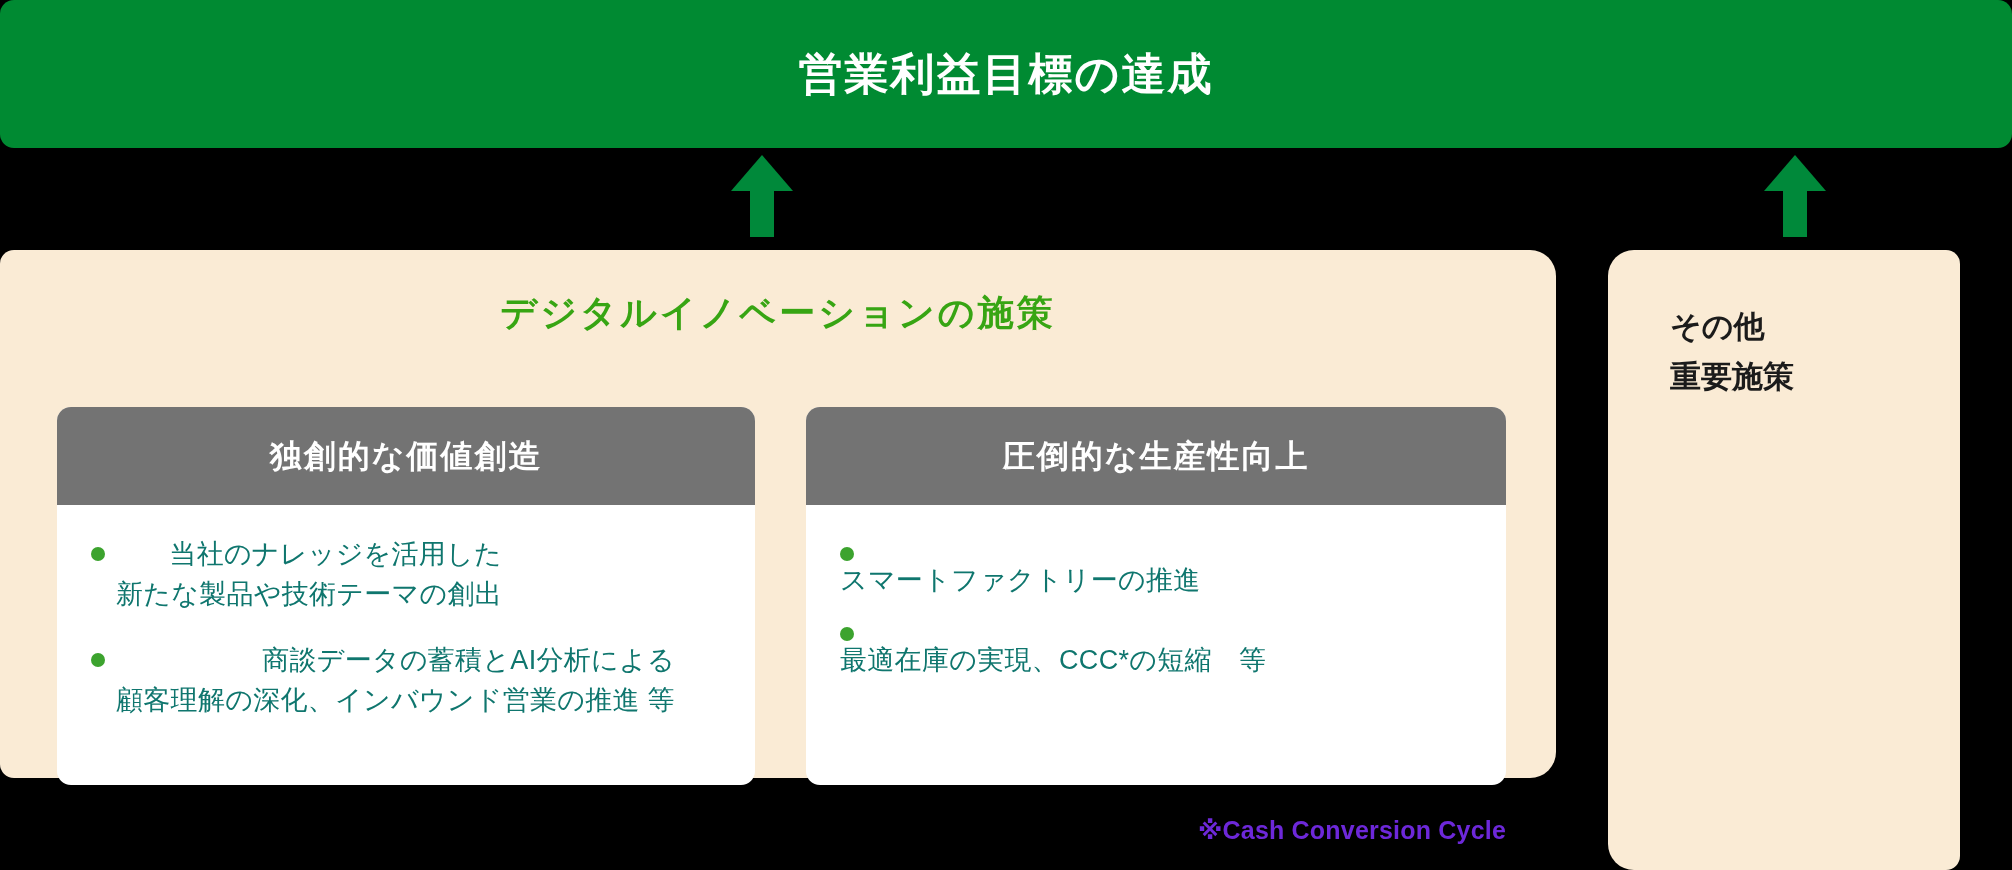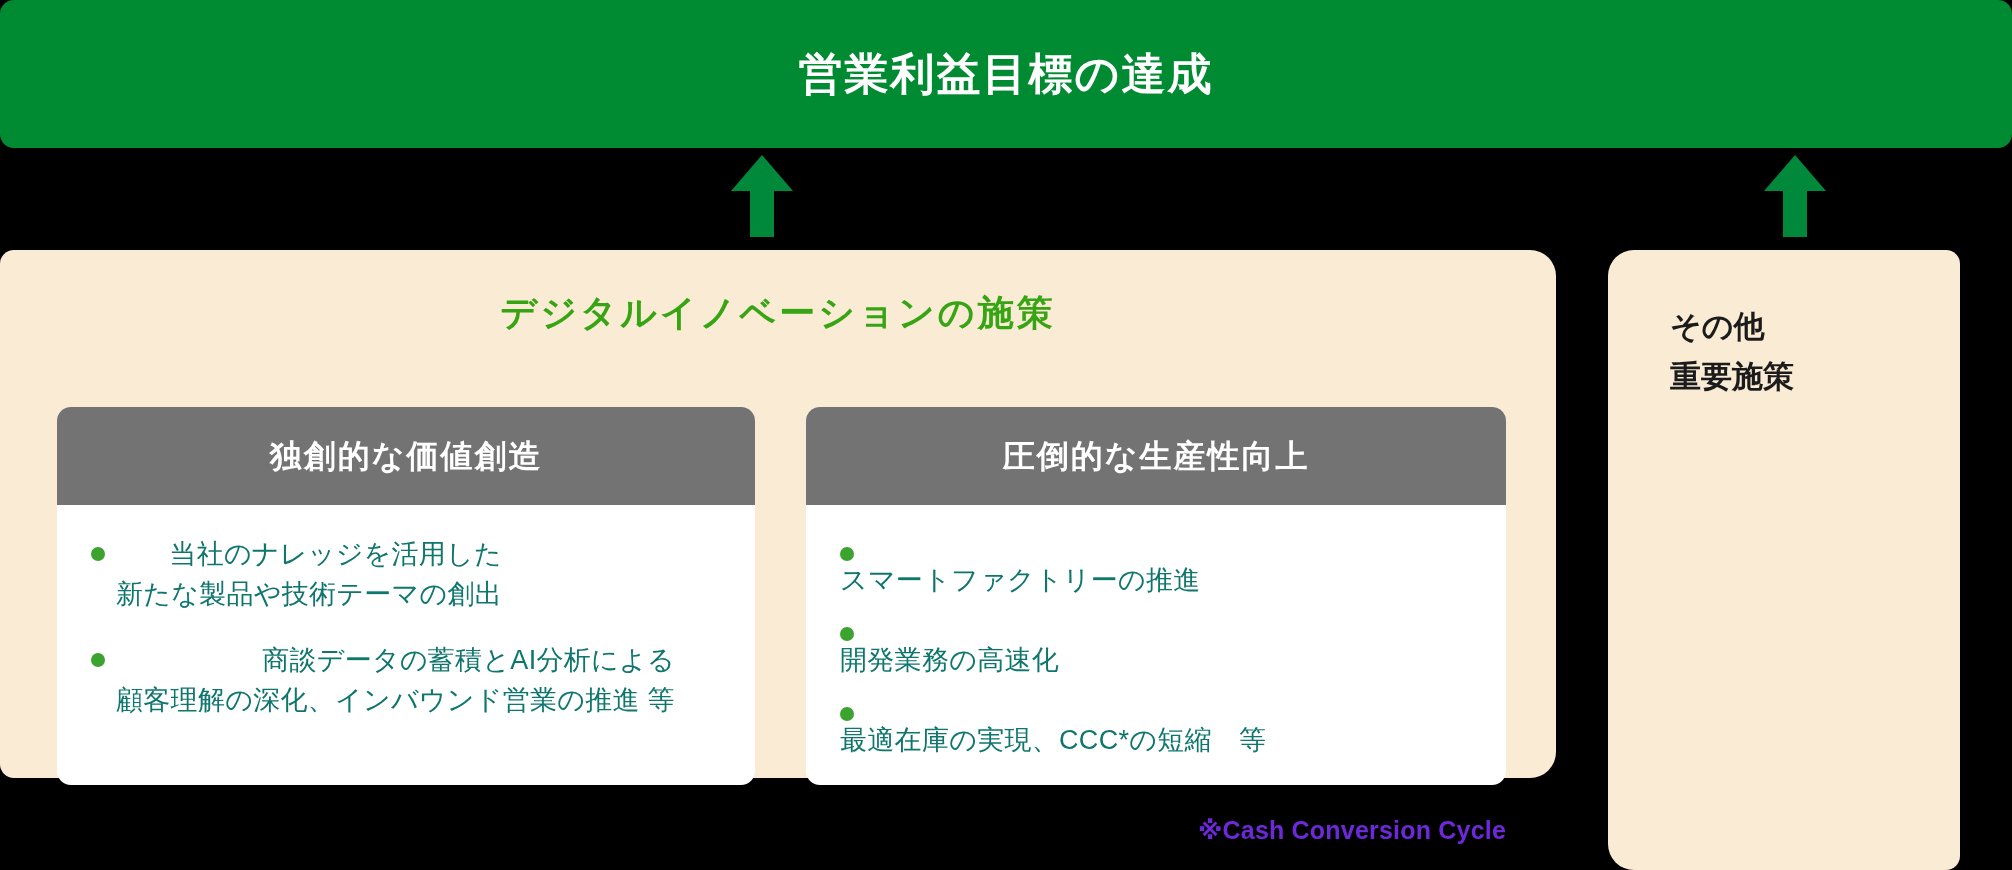--- a/index.html
+++ b/index.html
@@ -221,24 +221,20 @@
     <div class="card-header">
       <span class="card-header-text">圧倒的な生産性向上</span>
     </div>
     <div class="card-body">
       <div class="bullet-item">
         <span class="bullet-dot"></span>
         <span class="bullet-text">スマートファクトリーの推進</span>
       </div>
       <div class="bullet-item">
         <span class="bullet-dot"></span>
-        <span class="bullet-text">開発業務の高速化</span>
-      </div>
-      <div class="bullet-item">
-        <span class="bullet-dot"></span>
         <span class="bullet-text">最適在庫の実現、CCC*の短縮　等</span>
       </div>
     </div>
   </div>
 
   <div class="footnote">※Cash Conversion Cycle</div>
 </div>
 
 <div class="panel" id="panel-other">
   <div class="other-title">その他

